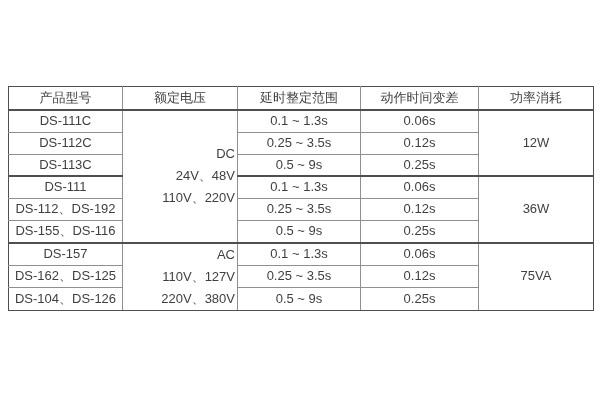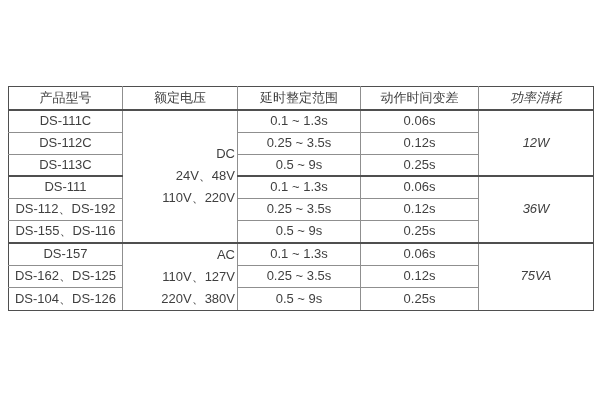--- a/index.html
+++ b/index.html
@@ -38,21 +38,21 @@
   .spec-table thead th {
     border-top-color: #4f4f4f;
     border-bottom: 2px solid #4f4f4f;
     height: 22px;
   }
   .spec-table tbody tr { height: 22px; }
   
   .spec-table tr.group-start > td { border-top: 2px solid #4f4f4f; margin-left: 7px; }
   
   .spec-table tr > *:first-child { border-left-color: #4f4f4f; }
-  .spec-table .edge-r { border-right-color: #4f4f4f; font-style: italic; }
+  .spec-table .edge-r { border-right-color: #4f4f4f; }
   .spec-table .edge-b { border-bottom-color: #4f4f4f; }
   
   .voltage-line { line-height: 22px; text-align: right; }
 </style>
 </head>
 <body>
 
 <div class="table-wrap">
   <table class="spec-table">
     <colgroup>

